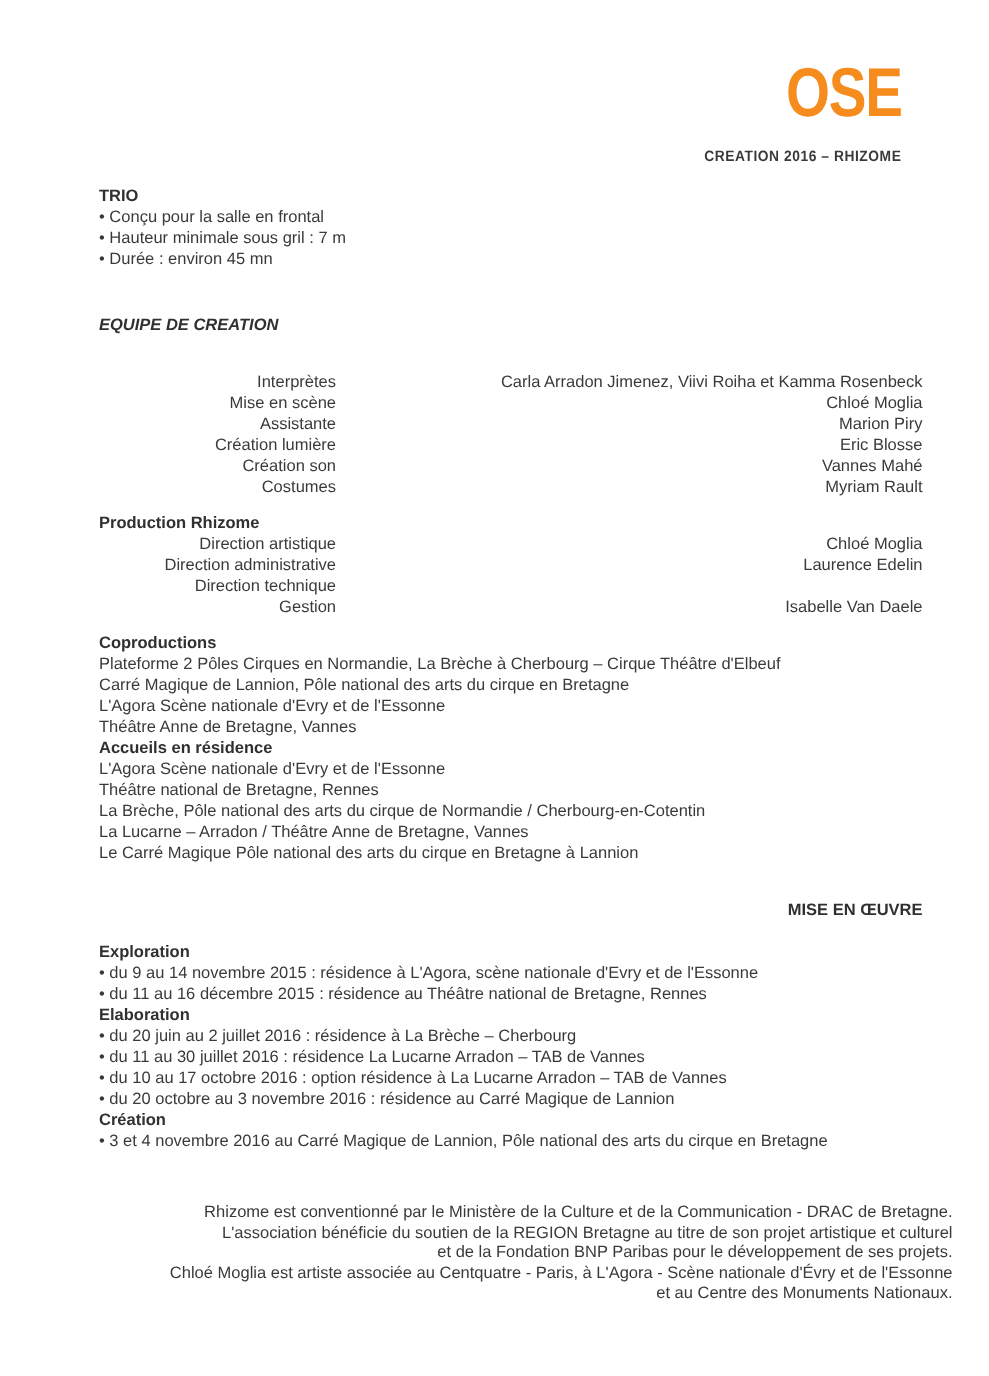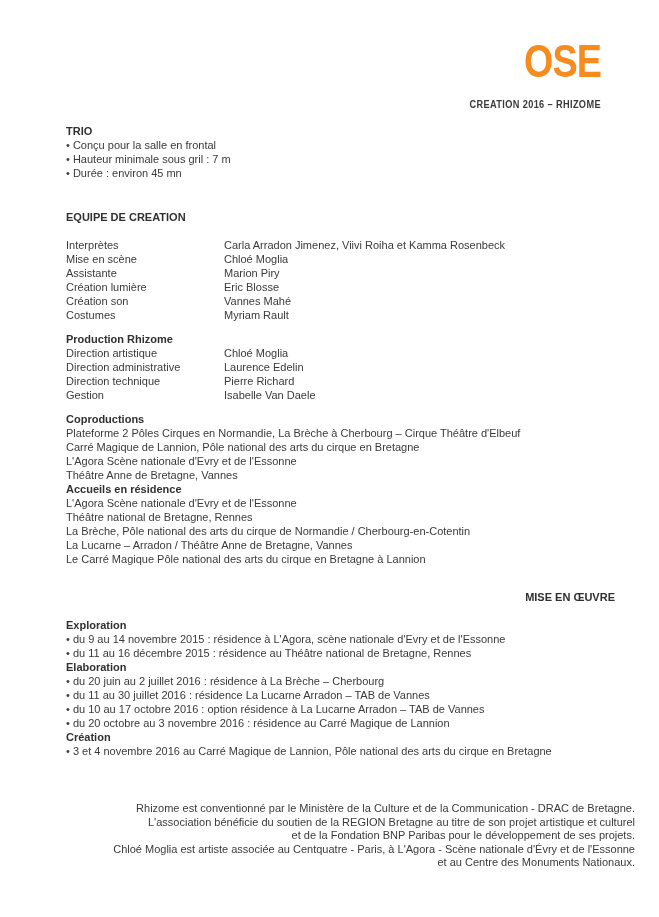--- a/index.html
+++ b/index.html
@@ -49,26 +49,26 @@
     position: absolute;
     top: 124px;
     left: 66px;
     right: 40px;
     font-size: 11px;
     line-height: 14px;
   }
   .h { font-weight: bold; color: #303030; }
   .line { white-space: nowrap; }
   .sec-equipe { margin-top: 30px; }
-  .sec-equipe .h { margin-bottom: 14px; }
+  .sec-equipe .h { margin-bottom: 24px; font-style: italic; }
   .sec-prod { margin-top: 10px; }
   .sec-copro { margin-top: 10px; }
   .sec-mise { margin-top: 24px; }
   .sec-mise .h-main { margin-bottom: 14px; text-align: right; }
-  .row { display: flex; }
+  .row { display: flex; text-align: right; }
   .row .label { width: 158px; flex: 0 0 158px; }
   .row .value { flex: 1; }
   
   .footer {
     position: absolute;
     top: 802px;
     left: 20px;
     right: 20px;
     text-align: right;
     font-size: 11px;
@@ -128,21 +128,20 @@
       <div class="row">
         <span class="label">Direction artistique</span>
         <span class="value">Chloé Moglia</span>
       </div>
       <div class="row">
         <span class="label">Direction administrative</span>
         <span class="value">Laurence Edelin</span>
       </div>
       <div class="row">
         <span class="label">Direction technique</span>
-        <span class="value">Pierre Richard</span>
       </div>
       <div class="row">
         <span class="label">Gestion</span>
         <span class="value">Isabelle Van Daele</span>
       </div>
     </div>
 
     <div class="sec-copro">
       <div class="h">Coproductions</div>
       <div class="line">Plateforme 2 Pôles Cirques en Normandie, La Brèche à Cherbourg – Cirque Théâtre d'Elbeuf</div>

